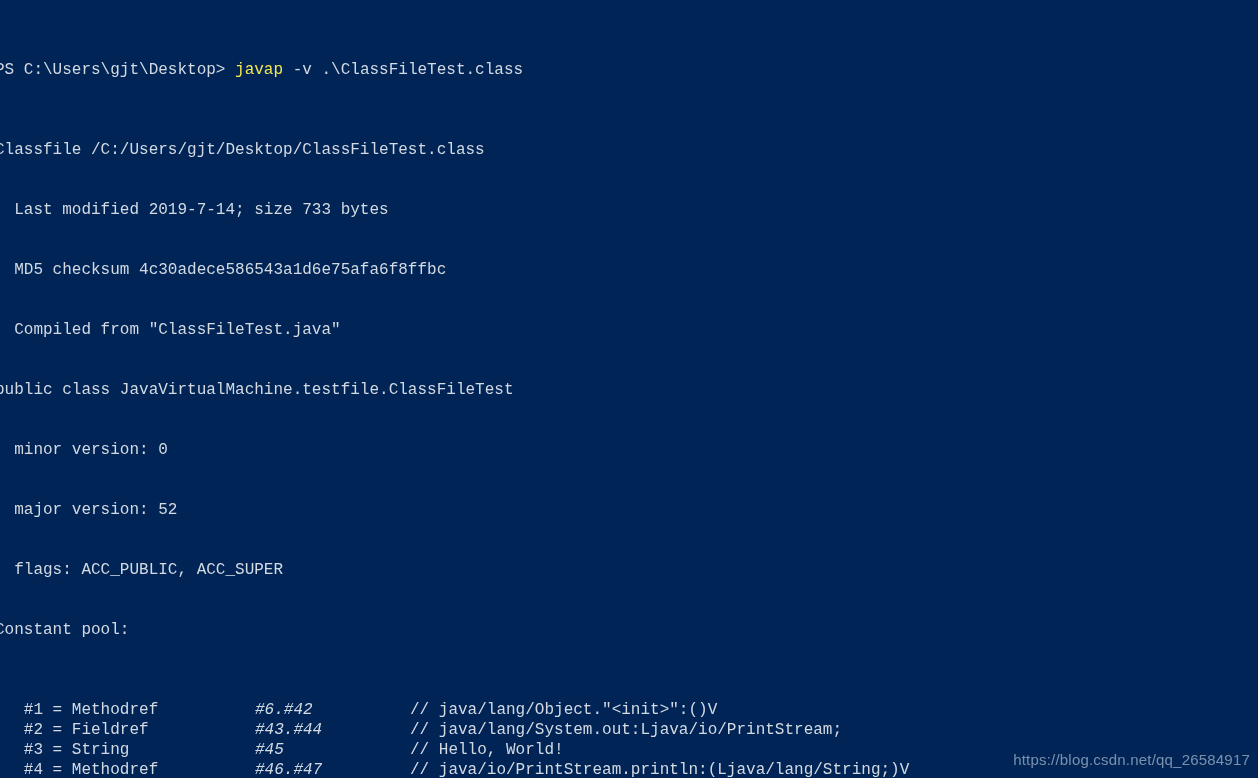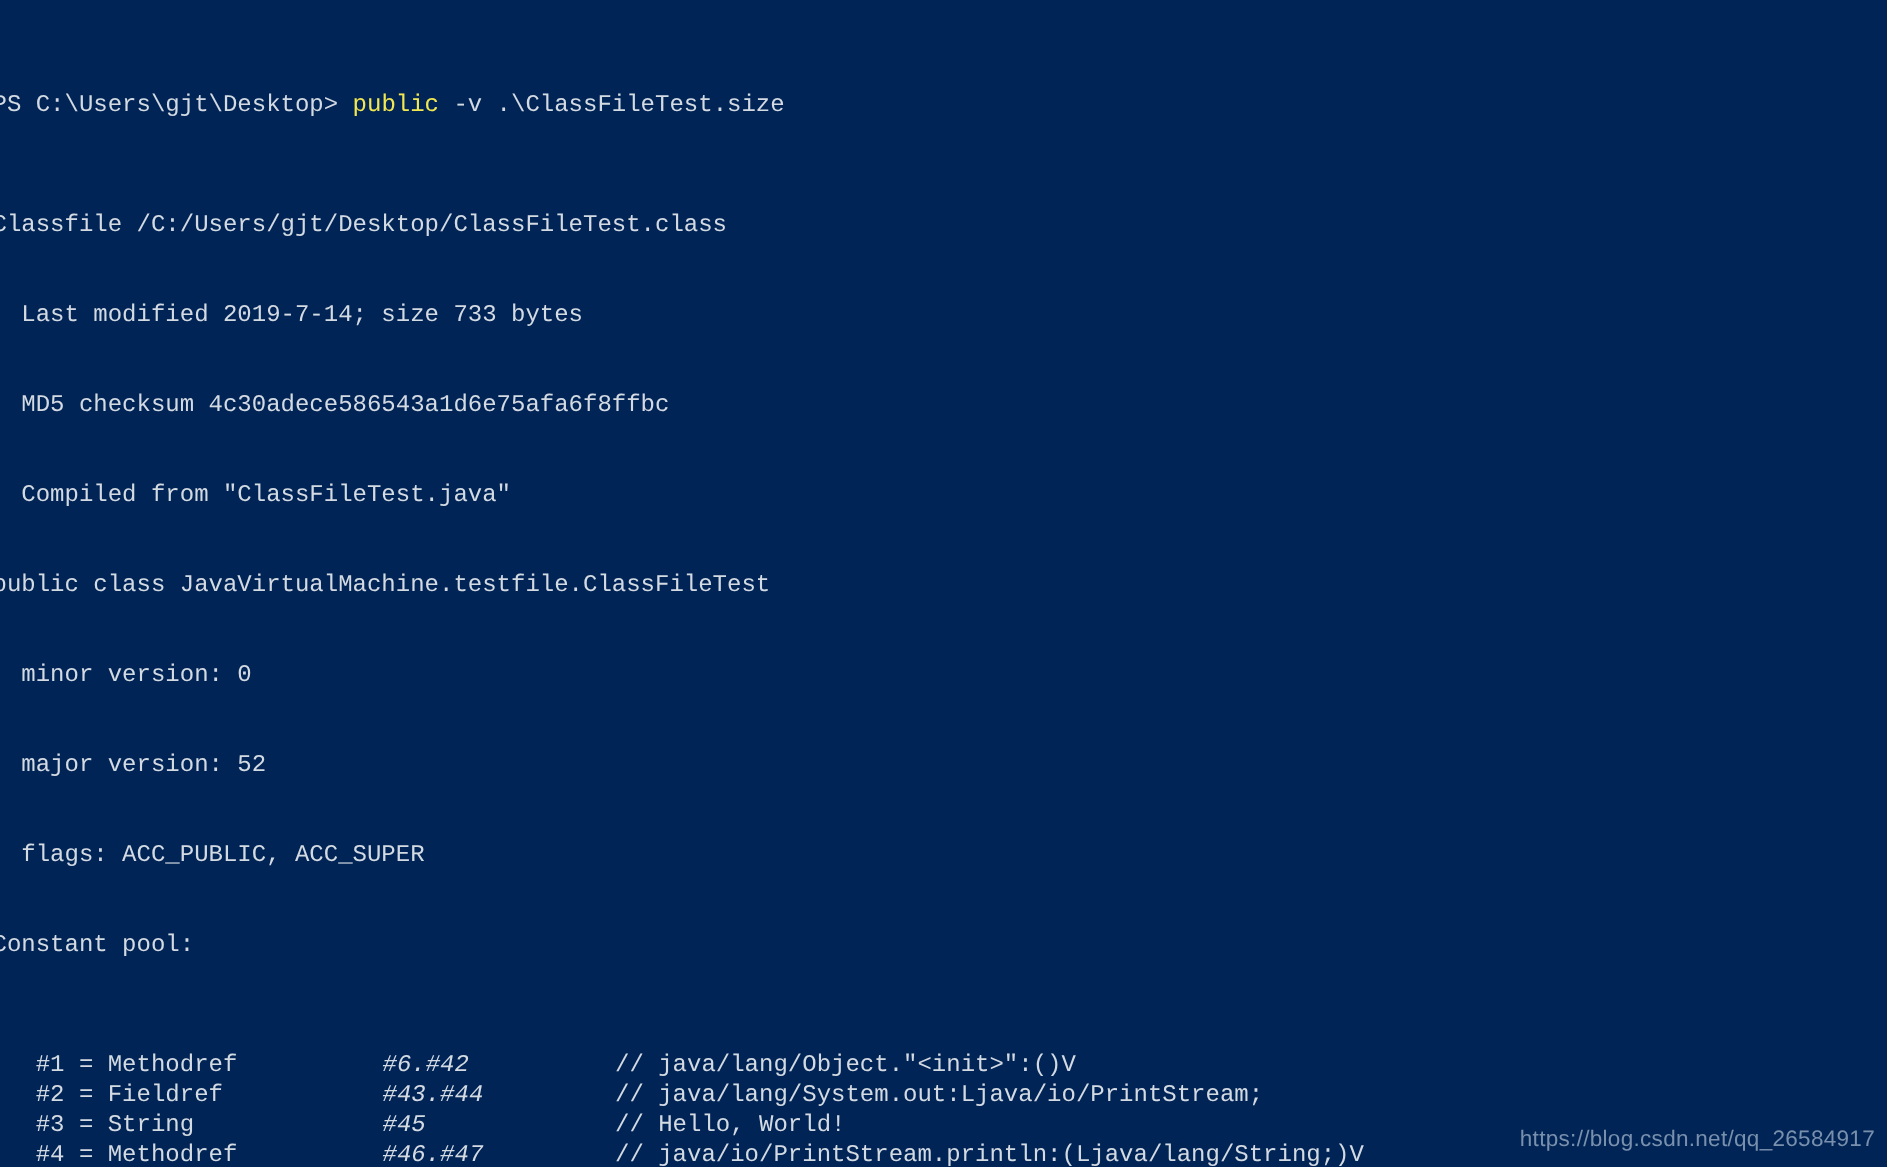--- a/index.html
+++ b/index.html
@@ -73,21 +73,21 @@
     margin-left: 16px;
   }
 </style>
 </head>
 <body>
 
 <div id="terminal">
 
   <div id="console-output">
 
-    <div class="line"><span class="seg">PS C:\Users\gjt\Desktop&gt; </span><span class="seg cmd-highlight">public</span><span class="seg"> -v .\ClassFileTest.size</span></div>
+    <div class="line"><span class="seg">PS C:\Users\gjt\Desktop&gt; </span><span class="seg cmd-highlight">javap</span><span class="seg"> -v .\ClassFileTest.class</span></div>
 
     <div class="line">Classfile /C:/Users/gjt/Desktop/ClassFileTest.class</div>
     <div class="line">  Last modified 2019-7-14; size 733 bytes</div>
     <div class="line">  MD5 checksum 4c30adece586543a1d6e75afa6f8ffbc</div>
     <div class="line">  Compiled from "ClassFileTest.java"</div>
     <div class="line">public class JavaVirtualMachine.testfile.ClassFileTest</div>
     <div class="line">  minor version: 0</div>
     <div class="line">  major version: 52</div>
     <div class="line">  flags: ACC_PUBLIC, ACC_SUPER</div>
     <div class="line">Constant pool:</div>

